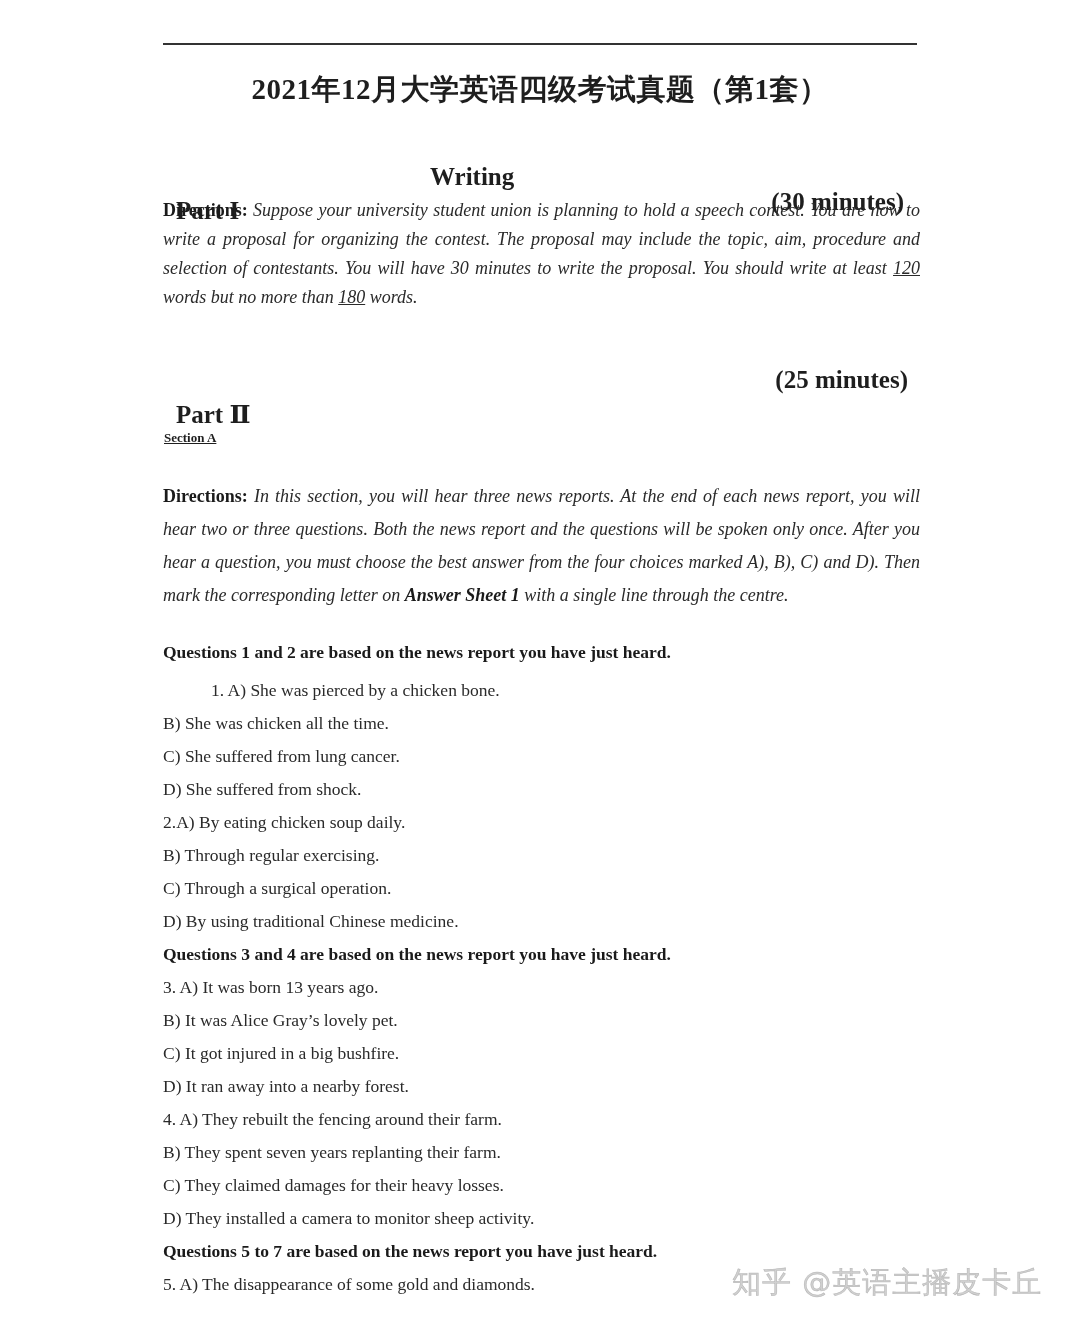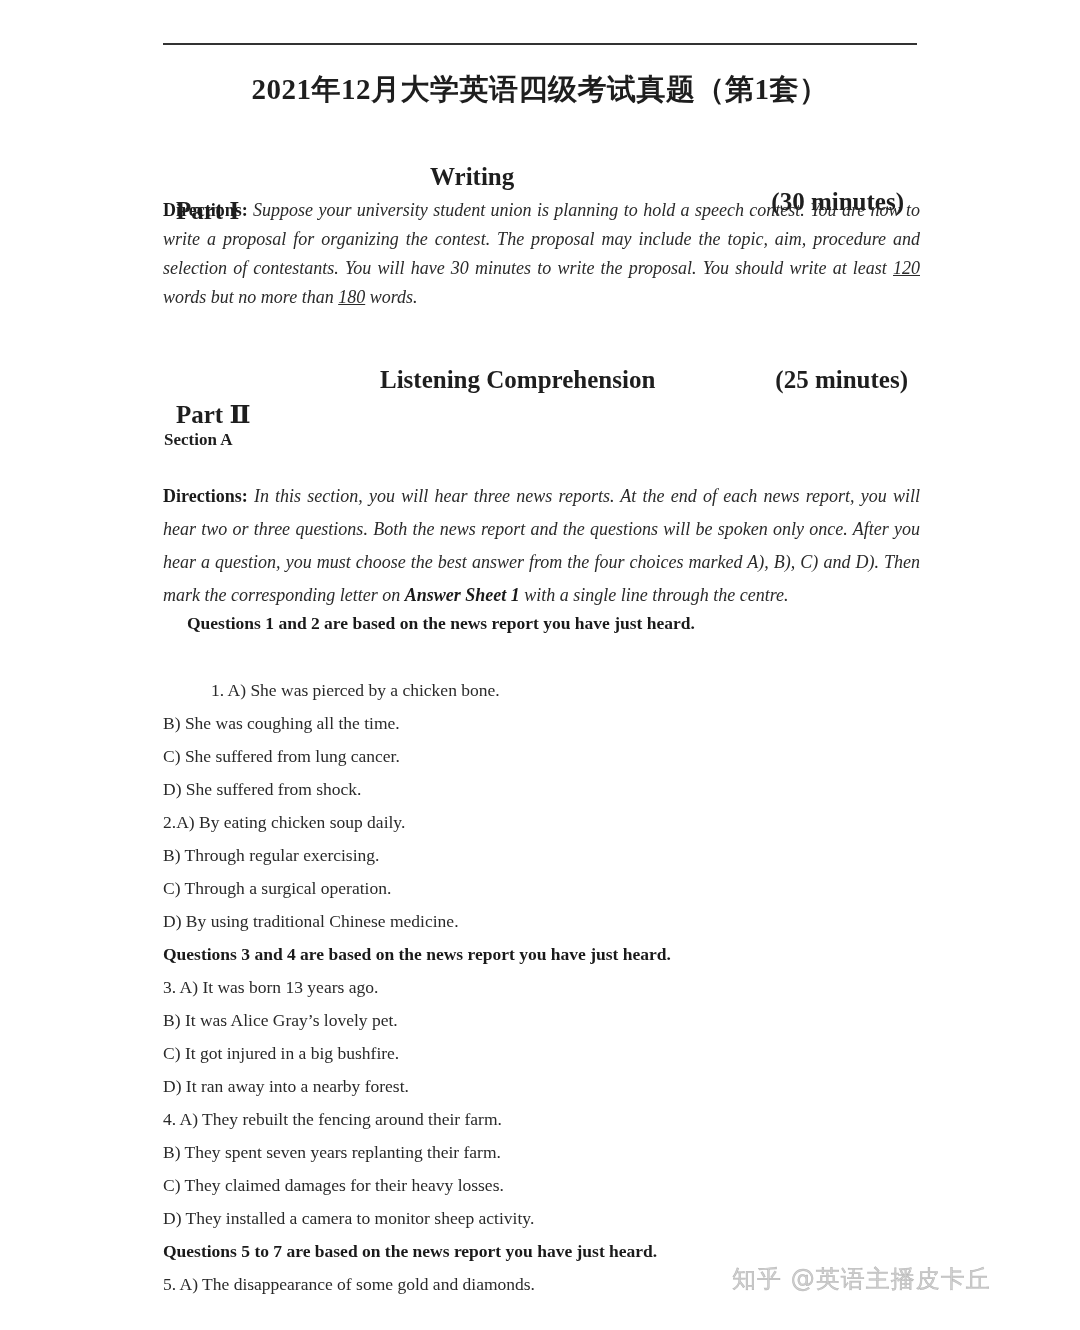--- a/index.html
+++ b/index.html
@@ -16,26 +16,26 @@
   .part-row span { position: absolute; top: 0; white-space: nowrap; }
   .part-row .pname { left: 12px; margin-top: 34px; }
   .part-row .right { right: 0; }
   .para {
     position: absolute; left: 163px; width: 757px; font-size: 18px; color: #2a2a2a;
     text-align: justify; text-align-last: left;
   }
   .para b { font-style: normal; color: #1a1a1a; }
   .para i { font-style: italic; }
   .u { text-decoration: underline; }
-  .section { position: absolute; left: 164px; top: 430px; font-size: 17px; font-weight: bold; }
+  .section { position: absolute; left: 164px; top: 430px; font-size: 13px; font-weight: bold; text-decoration: underline; }
   .line { position: absolute; left: 163px; font-size: 17.5px; white-space: nowrap; color: #2a2a2a; }
   .qhead { position: absolute; left: 163px; font-size: 17.5px; font-weight: bold; white-space: nowrap; color: #1a1a1a; }
   .watermark {
     position: absolute; left: 732px; top: 1263px; font-family: "DejaVu Sans", sans-serif;
-    font-size: 24px; color: rgba(200,200,200,0.85); white-space: nowrap; letter-spacing: 1px;
+    font-size: 29px; color: rgba(200,200,200,0.85); white-space: nowrap; letter-spacing: 1px;
     -webkit-text-stroke: 0.5px rgba(150,150,150,0.6);
   }
 </style>
 </head>
 <body>
 
 <div class="rule"></div>
 
 <div class="title">2021年12月大学英语四级考试真题（第1套）</div>
 
@@ -44,33 +44,32 @@
   <span style="left:266px;">Writing</span>
   <span class="right" style="right:4px;margin-top:25px;">(30 minutes)</span>
 </div>
 
 <div class="para" style="top:196px; line-height:29px;">
   <b>Directions:</b><i> Suppose your university student union is planning to hold a speech contest. You are now to write a proposal for organizing the contest. The proposal may include the topic, aim, procedure and selection of contestants. You will have 30 minutes to write the proposal. You should write at least </i><i class="u">120</i><i> words but no more than </i><i class="u">180</i><i> words.</i>
 </div>
 
 <div class="part-row" style="top:366px;">
   <span class="pname">Part Ⅱ</span>
-  <span style="left:216px;">Listening Comprehension</span>
   <span class="right" style="right:0;">(25 minutes)</span>
 </div>
 
 <div class="section">Section A</div>
 
 <div class="para" style="top:480px; line-height:33px;">
   <b>Directions:</b><i> In this section, you will hear three news reports. At the end of each news report, you will hear two or three questions. Both the news report and the questions will be spoken only once. After you hear a question, you must choose the best answer from the four choices marked A), B), C) and D). Then mark the corresponding letter on </i><b><i>Answer Sheet 1</i></b><i> with a single line through the centre.</i>
 </div>
 
-<div class="qhead" style="top:613px;margin-left:24px;">Questions 1 and 2 are based on the news report you have just heard.</div>
+<div class="qhead" style="top:642px;">Questions 1 and 2 are based on the news report you have just heard.</div>
 <div class="line" style="top:680px;margin-left:48px;">1. A) She was pierced by a chicken bone.</div>
-<div class="line" style="top:713px;">B) She was coughing all the time.</div>
+<div class="line" style="top:713px;">B) She was chicken all the time.</div>
 <div class="line" style="top:746px;">C) She suffered from lung cancer.</div>
 <div class="line" style="top:779px;">D) She suffered from shock.</div>
 <div class="line" style="top:812px;">2.A) By eating chicken soup daily.</div>
 <div class="line" style="top:845px;text-align:right;">B) Through regular exercising.</div>
 <div class="line" style="top:878px;">C) Through a surgical operation.</div>
 <div class="line" style="top:911px;">D) By using traditional Chinese medicine.</div>
 
 <div class="qhead" style="top:944px;">Questions 3 and 4 are based on the news report you have just heard.</div>
 <div class="line" style="top:977px;">3. A) It was born 13 years ago.</div>
 <div class="line" style="top:1010px;">B) It was Alice Gray’s lovely pet.</div>

